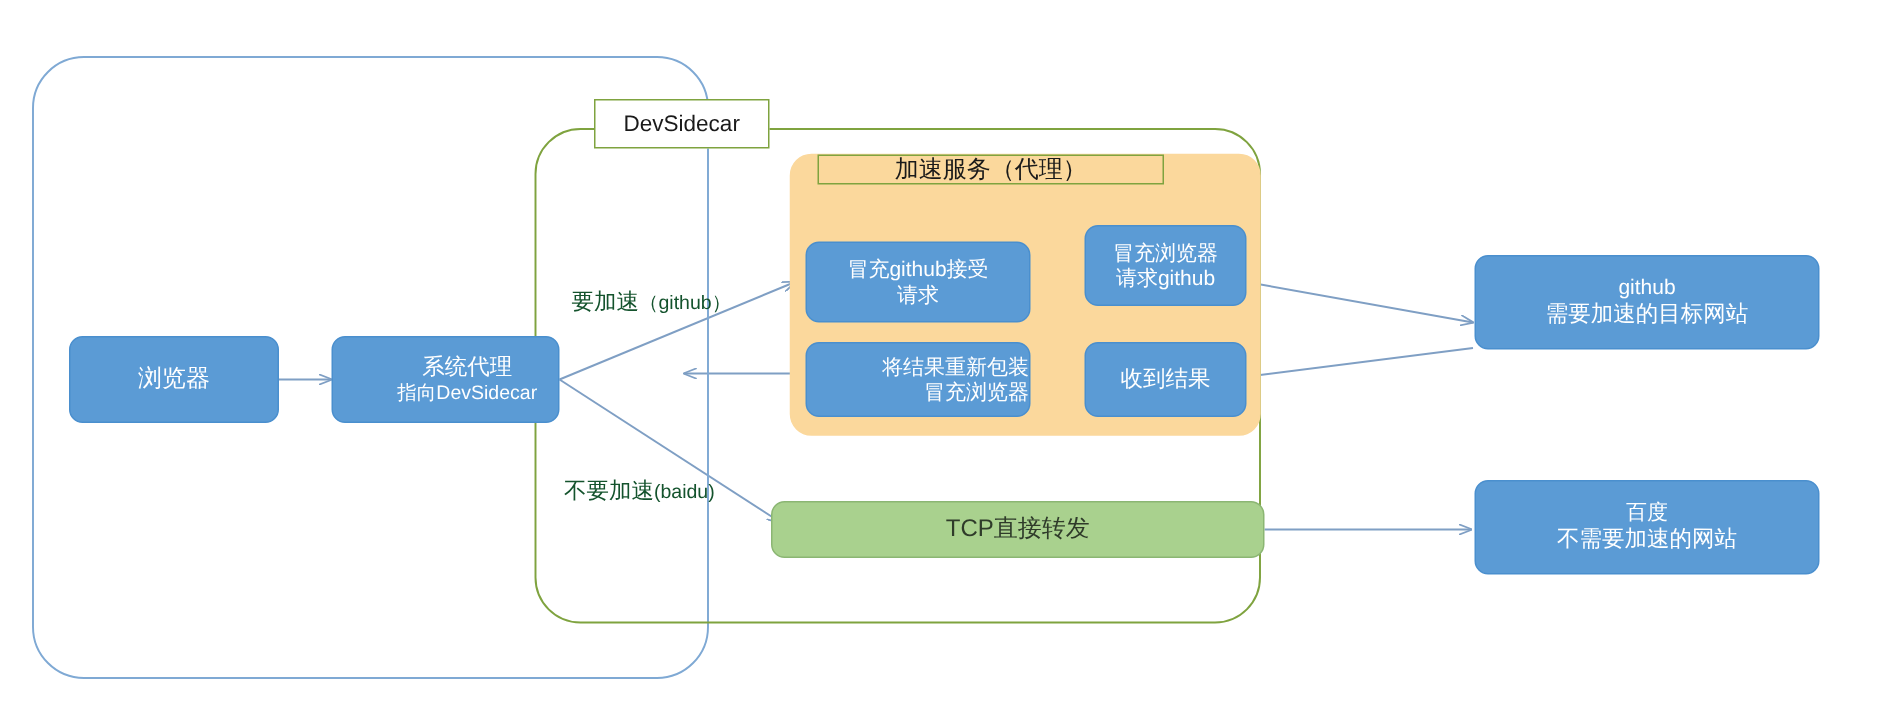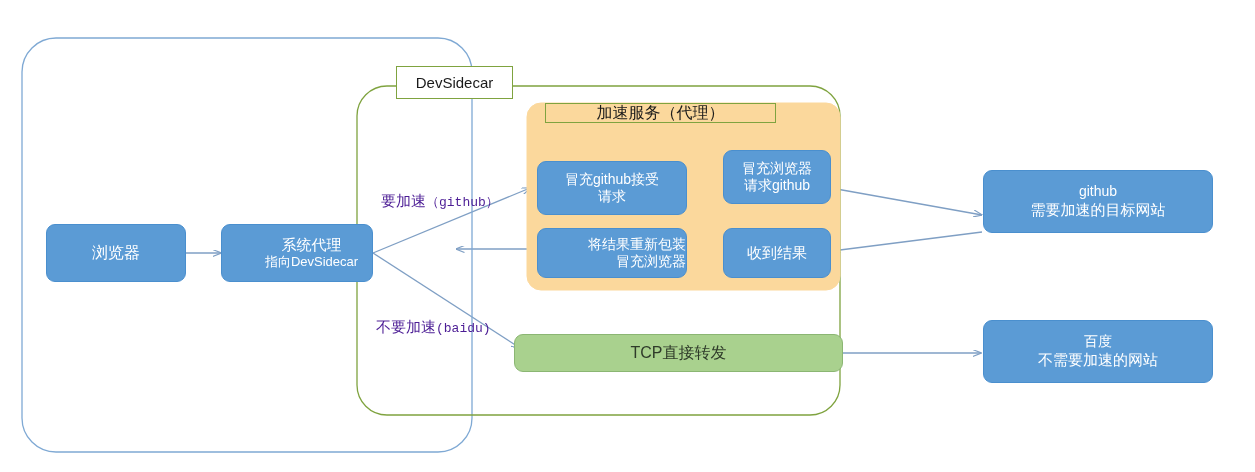--- a/index.html
+++ b/index.html
@@ -63,24 +63,23 @@
     border: 1px solid #7fa33f;
     color: #1a1a1a;
   }
   .label-green-border-orange {
     background: #fbd89c;
     border: 1px solid #7fa33f;
     color: #1a1a1a;
   }
   .edge-label {
     position: absolute;
-    color: #4c1d95;
+    color: #14532d;
     white-space: nowrap;
     background: transparent;
-    font-family: Liberation Mono, monospace;
   }
   .edge-label .latin {
     font-size: 13px;
   }
   .t16 { font-size: 16px; }
   .t15 { font-size: 15px; }
   .t14 { font-size: 14px; }
   .line2 { font-size: 13px; }
 </style>
 </head>

